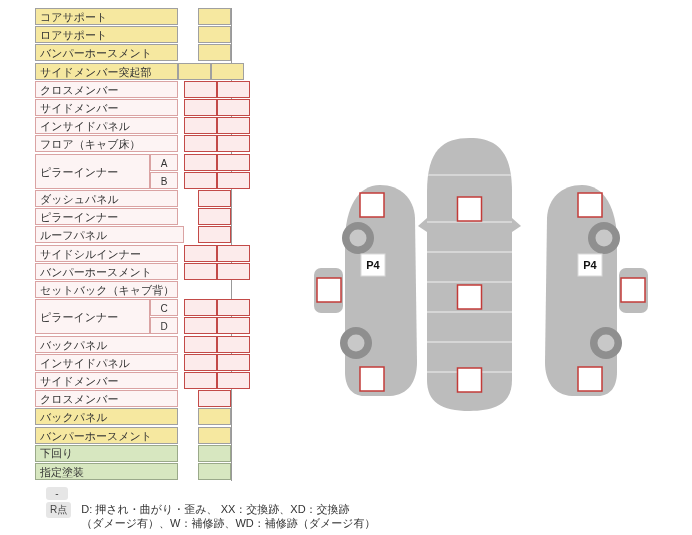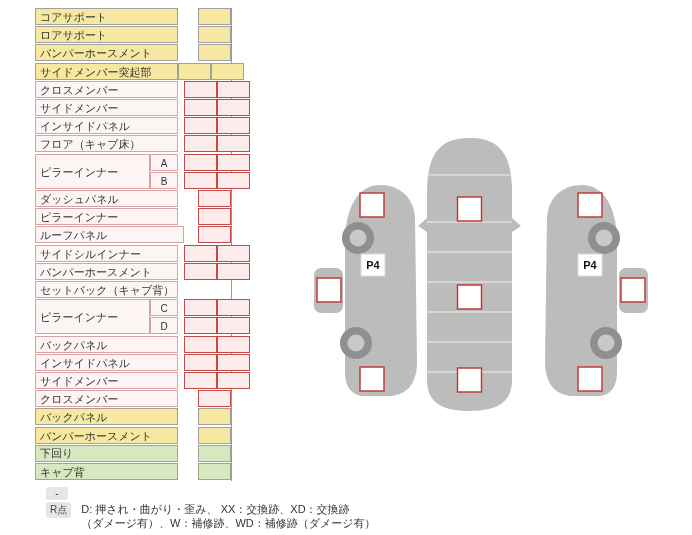--- a/index.html
+++ b/index.html
@@ -151,21 +151,21 @@
       </div>
       <div class="prow" style="top: 418.6px; height: 17px;">
         <div class="lbl yellow" style="left: 0px; top: 0px; width: 143px; height: 17px;">バンパーホースメント</div>
         <div class="cell yellow" style="left: 163px; top: 0px; width: 33px;"></div>
       </div>
       <div class="prow" style="top: 436.8px; height: 17px; font-family: Liberation Mono, monospace;">
         <div class="lbl green" style="left: 0px; top: 0px; width: 143px; height: 17px;">下回り</div>
         <div class="cell green" style="left: 163px; top: 0px; width: 33px;"></div>
       </div>
       <div class="prow" style="top: 455px; height: 17px;">
-        <div class="lbl green" style="left: 0px; top: 0px; width: 143px; height: 17px;">キャブ背</div>
+        <div class="lbl green" style="left: 0px; top: 0px; width: 143px; height: 17px;">指定塗装</div>
         <div class="cell green" style="left: 163px; top: 0px; width: 33px;"></div>
       </div>
     </div>
 
   <svg class="diagram" width="392" height="290" viewBox="0 0 392 290">
     <defs>
       <clipPath id="centerClip">
         <path d="M127,62 C127,20 143,8 169.5,8 C196,8 212,20 212,62 L212,250 C212,272 198,281 169.5,281 C141,281 127,272 127,250 Z"></path>
       </clipPath>
     </defs>

